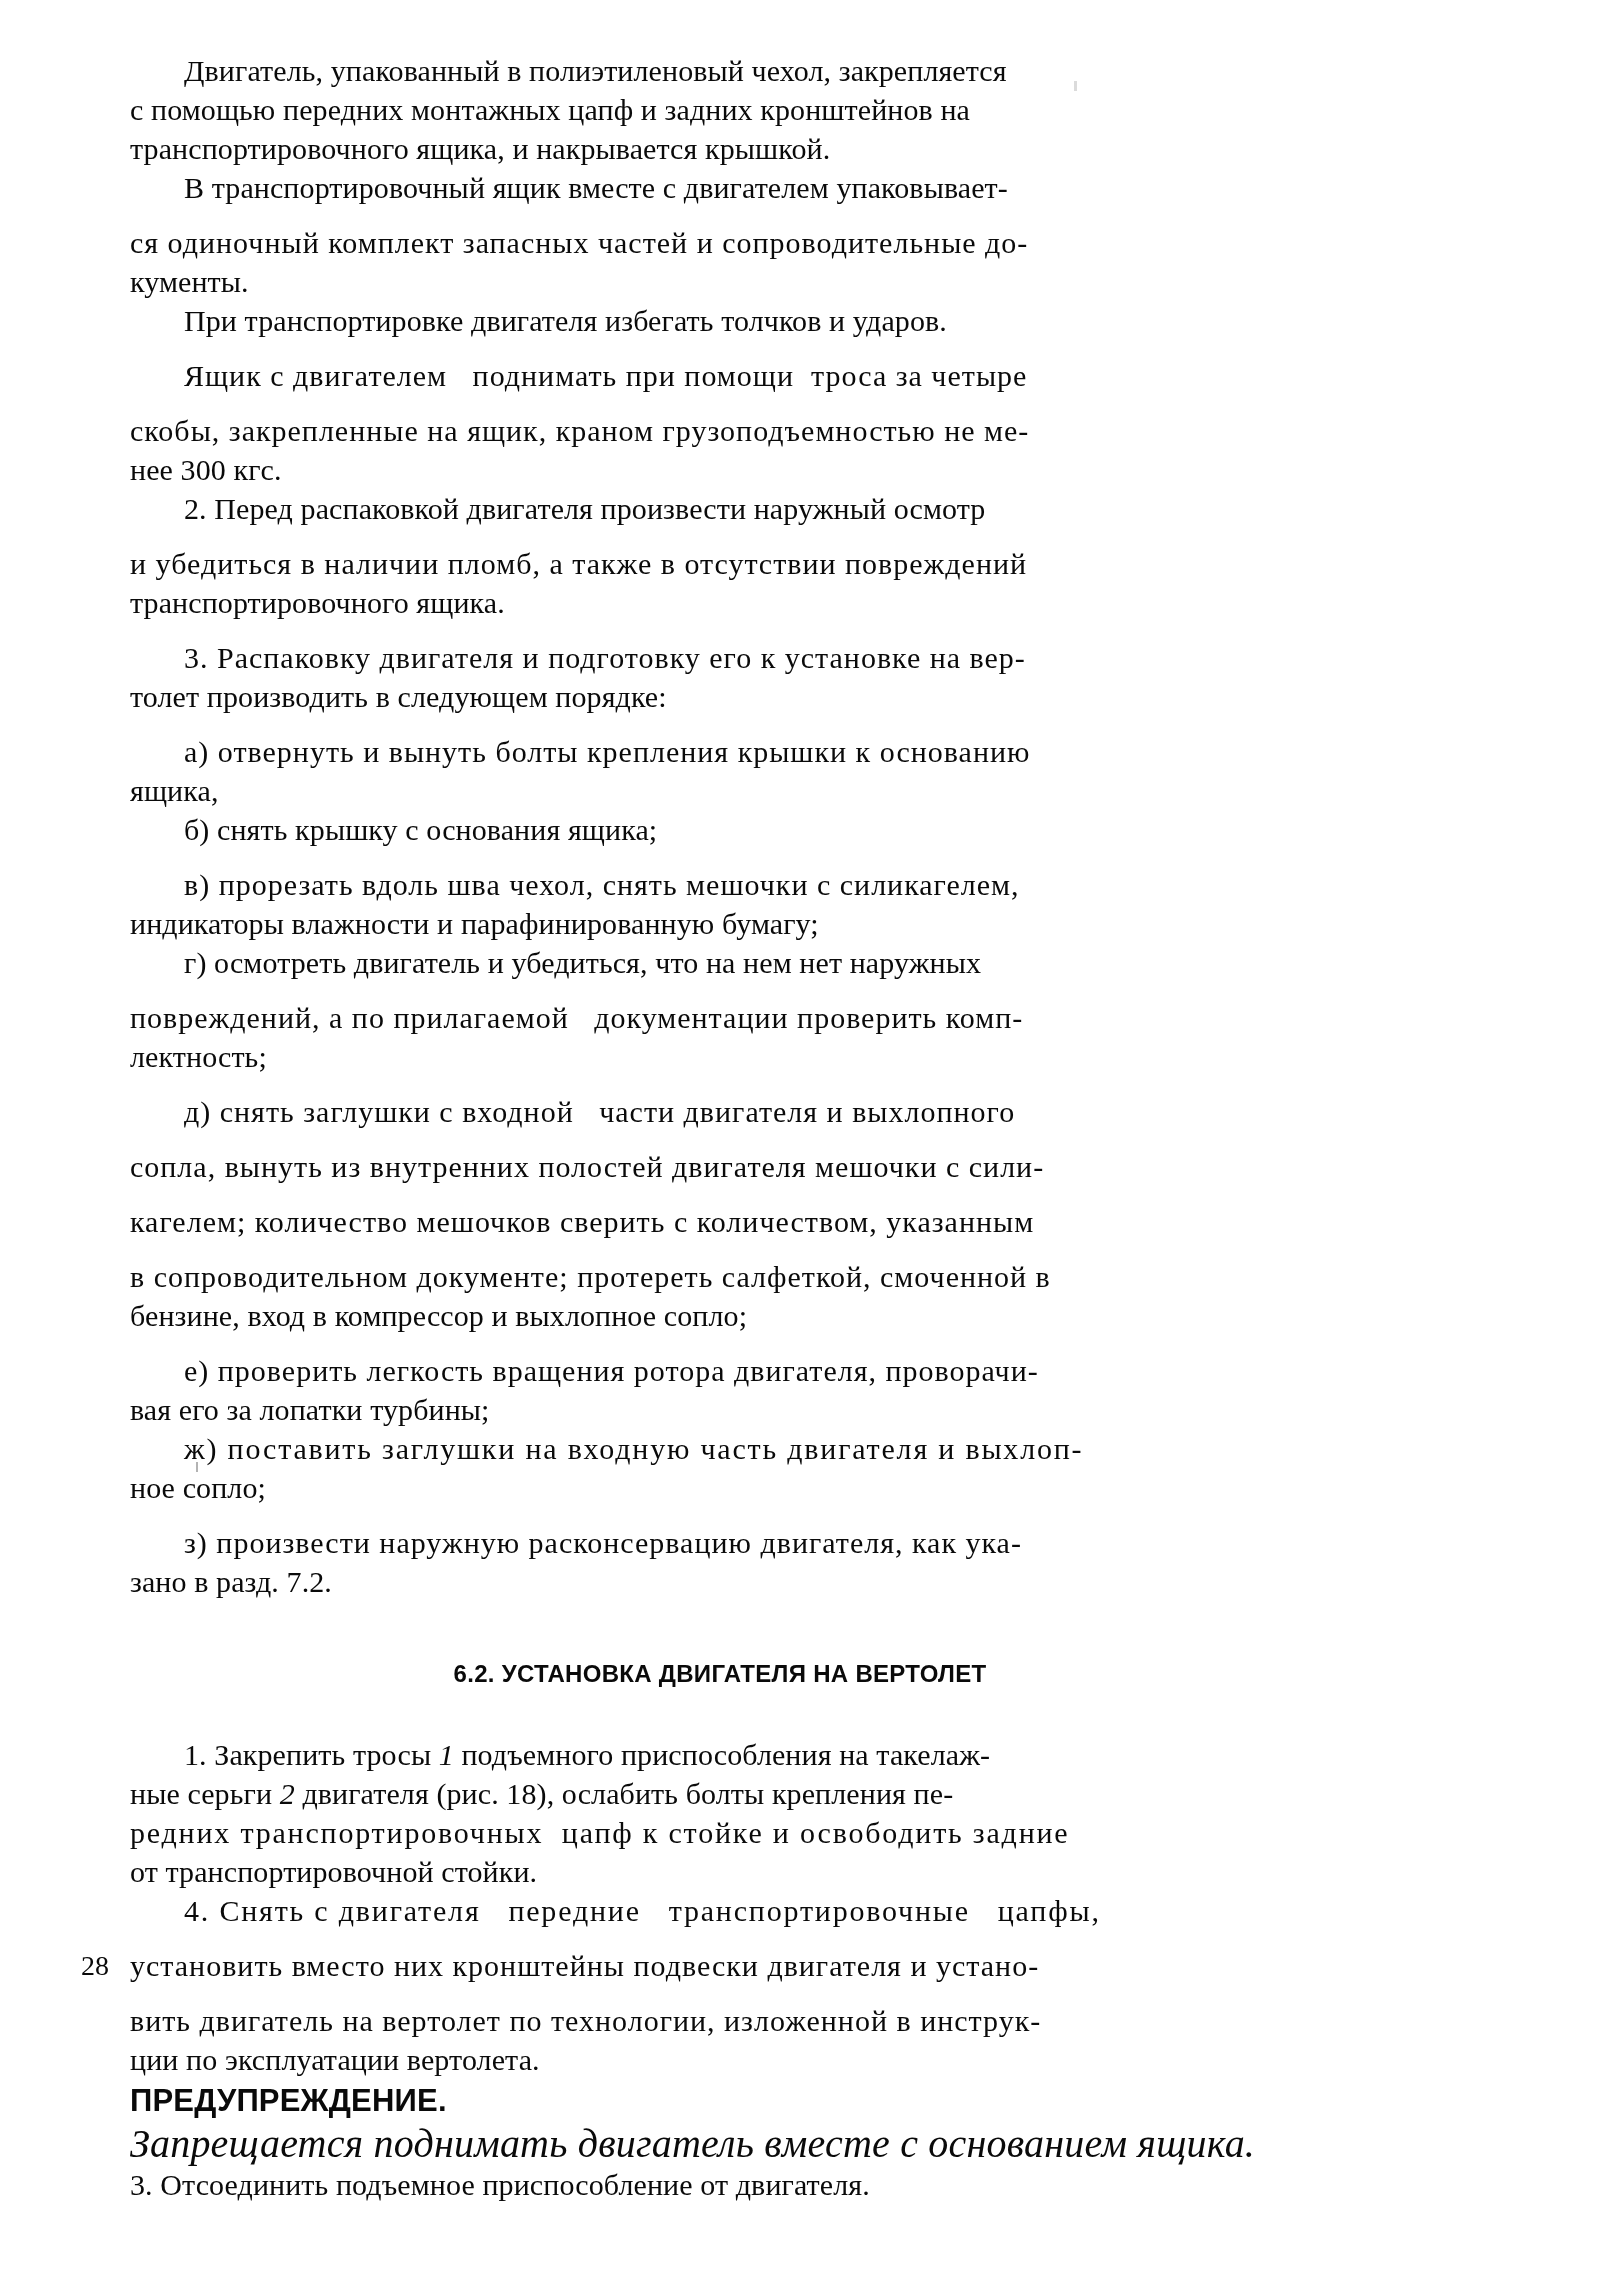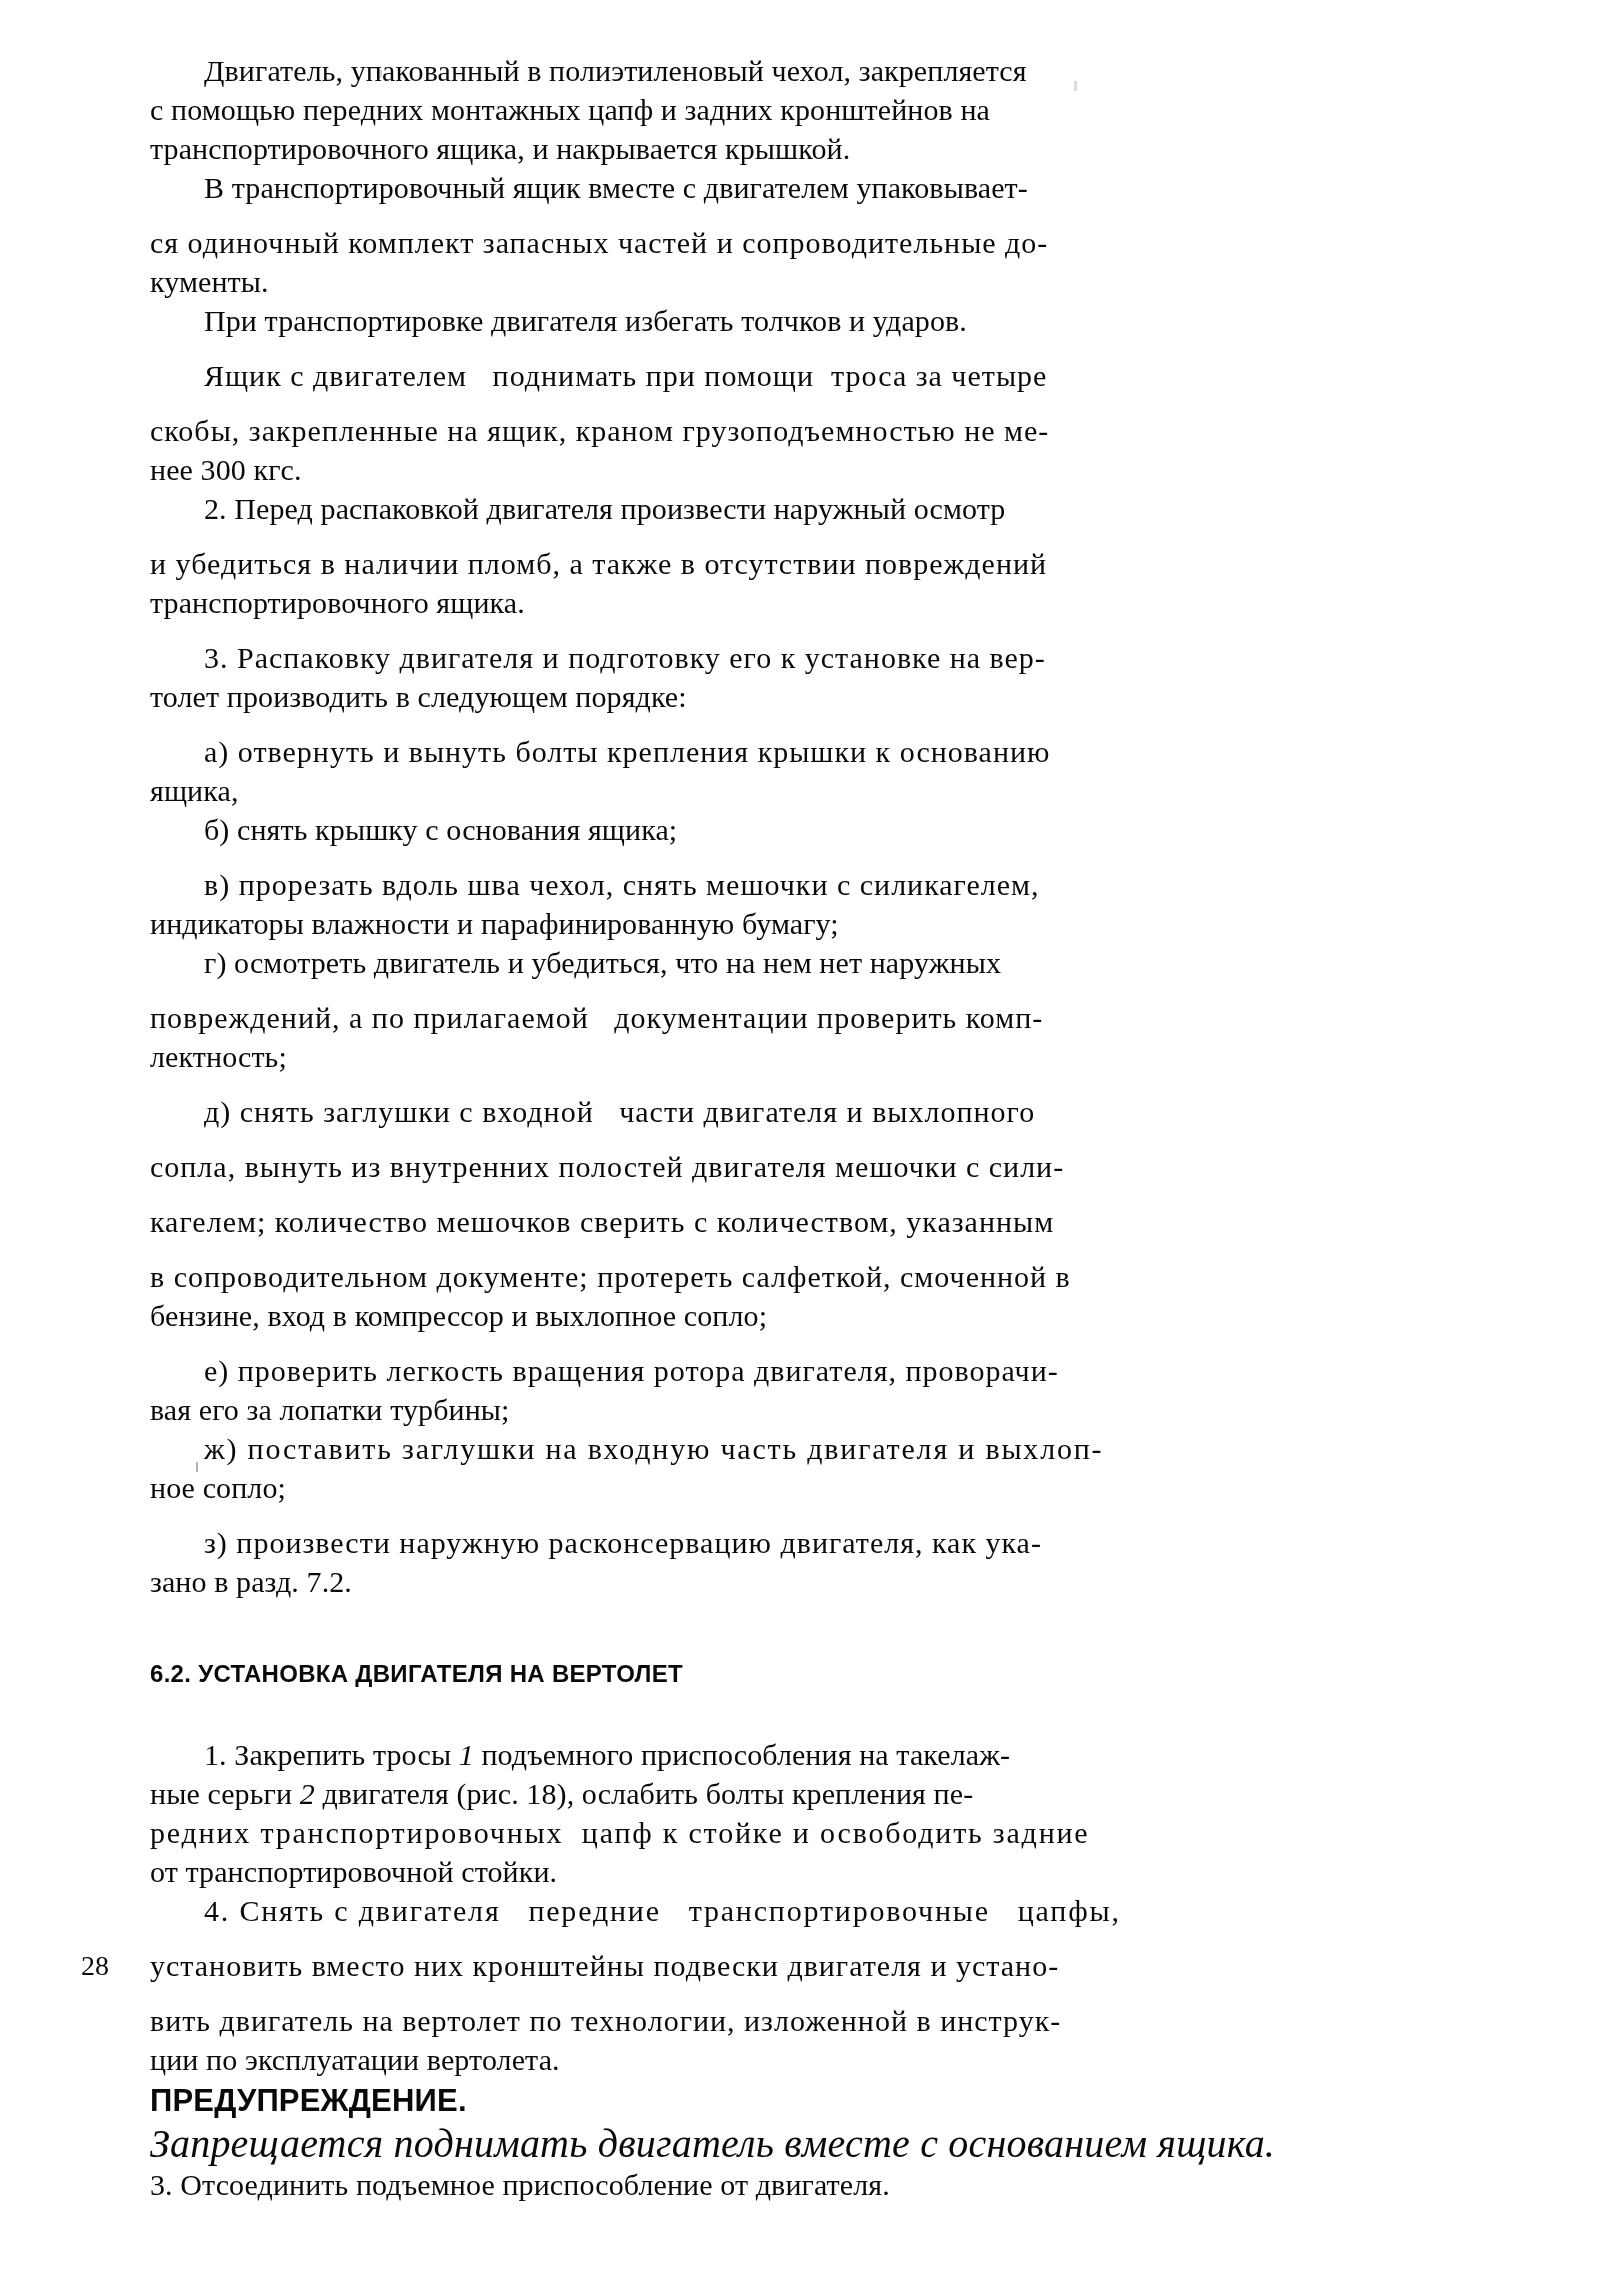--- a/index.html
+++ b/index.html
@@ -19,21 +19,21 @@
 
   
   .page {
     position: absolute;
     inset: 0;
     background: #ffffff;
   }
 
   .textblock {
     position: absolute;
-    left: 150px;
+    left: 130px;
     top: 51px;
     width: 1180px;   
   }
 
   
   .line {
     display: block;
     height: 39px;
     line-height: 39px;
     font-size: 30px;
@@ -47,20 +47,21 @@
 
   
   .line.loose-1 { letter-spacing: 1px; margin-top: 16px; }
   .line.loose-2 { letter-spacing: 1.8px; }
 
   .ital { font-style: italic; }
 
   
   .section-heading {
     display: block;
+    text-align: center;
     font-family: "Liberation Sans", "DejaVu Sans", sans-serif;
     font-weight: bold;
     font-size: 24px;
     letter-spacing: 0.3px;
     height: 39px;
     line-height: 39px;
     white-space: pre;
   }
 
   .gap-before-heading { height: 53px; }

